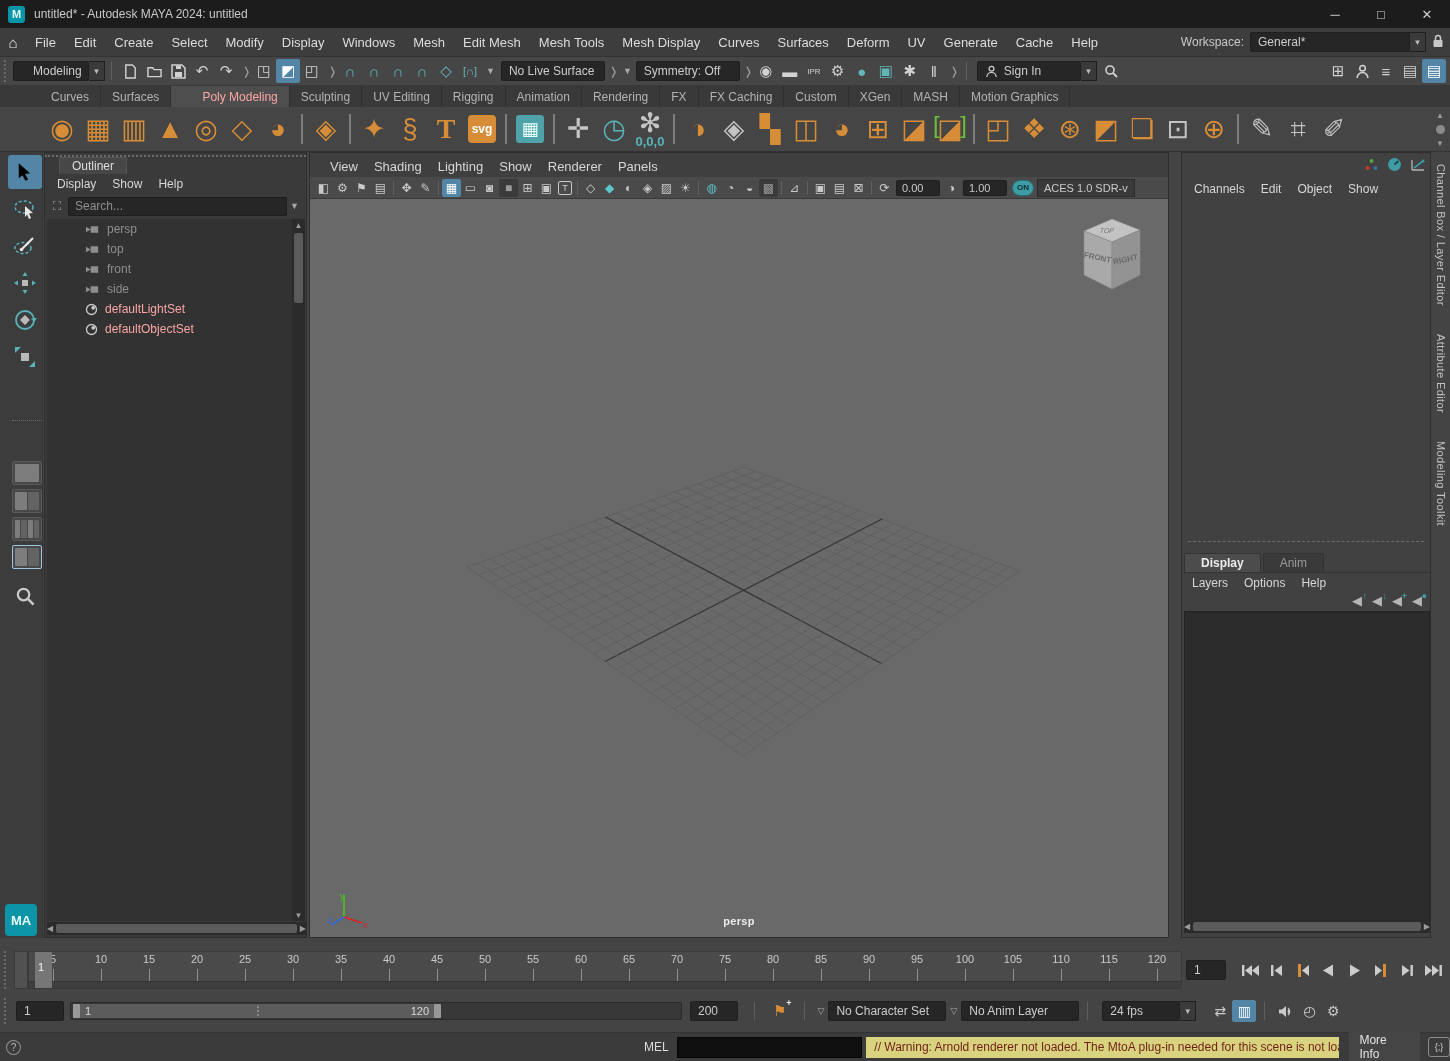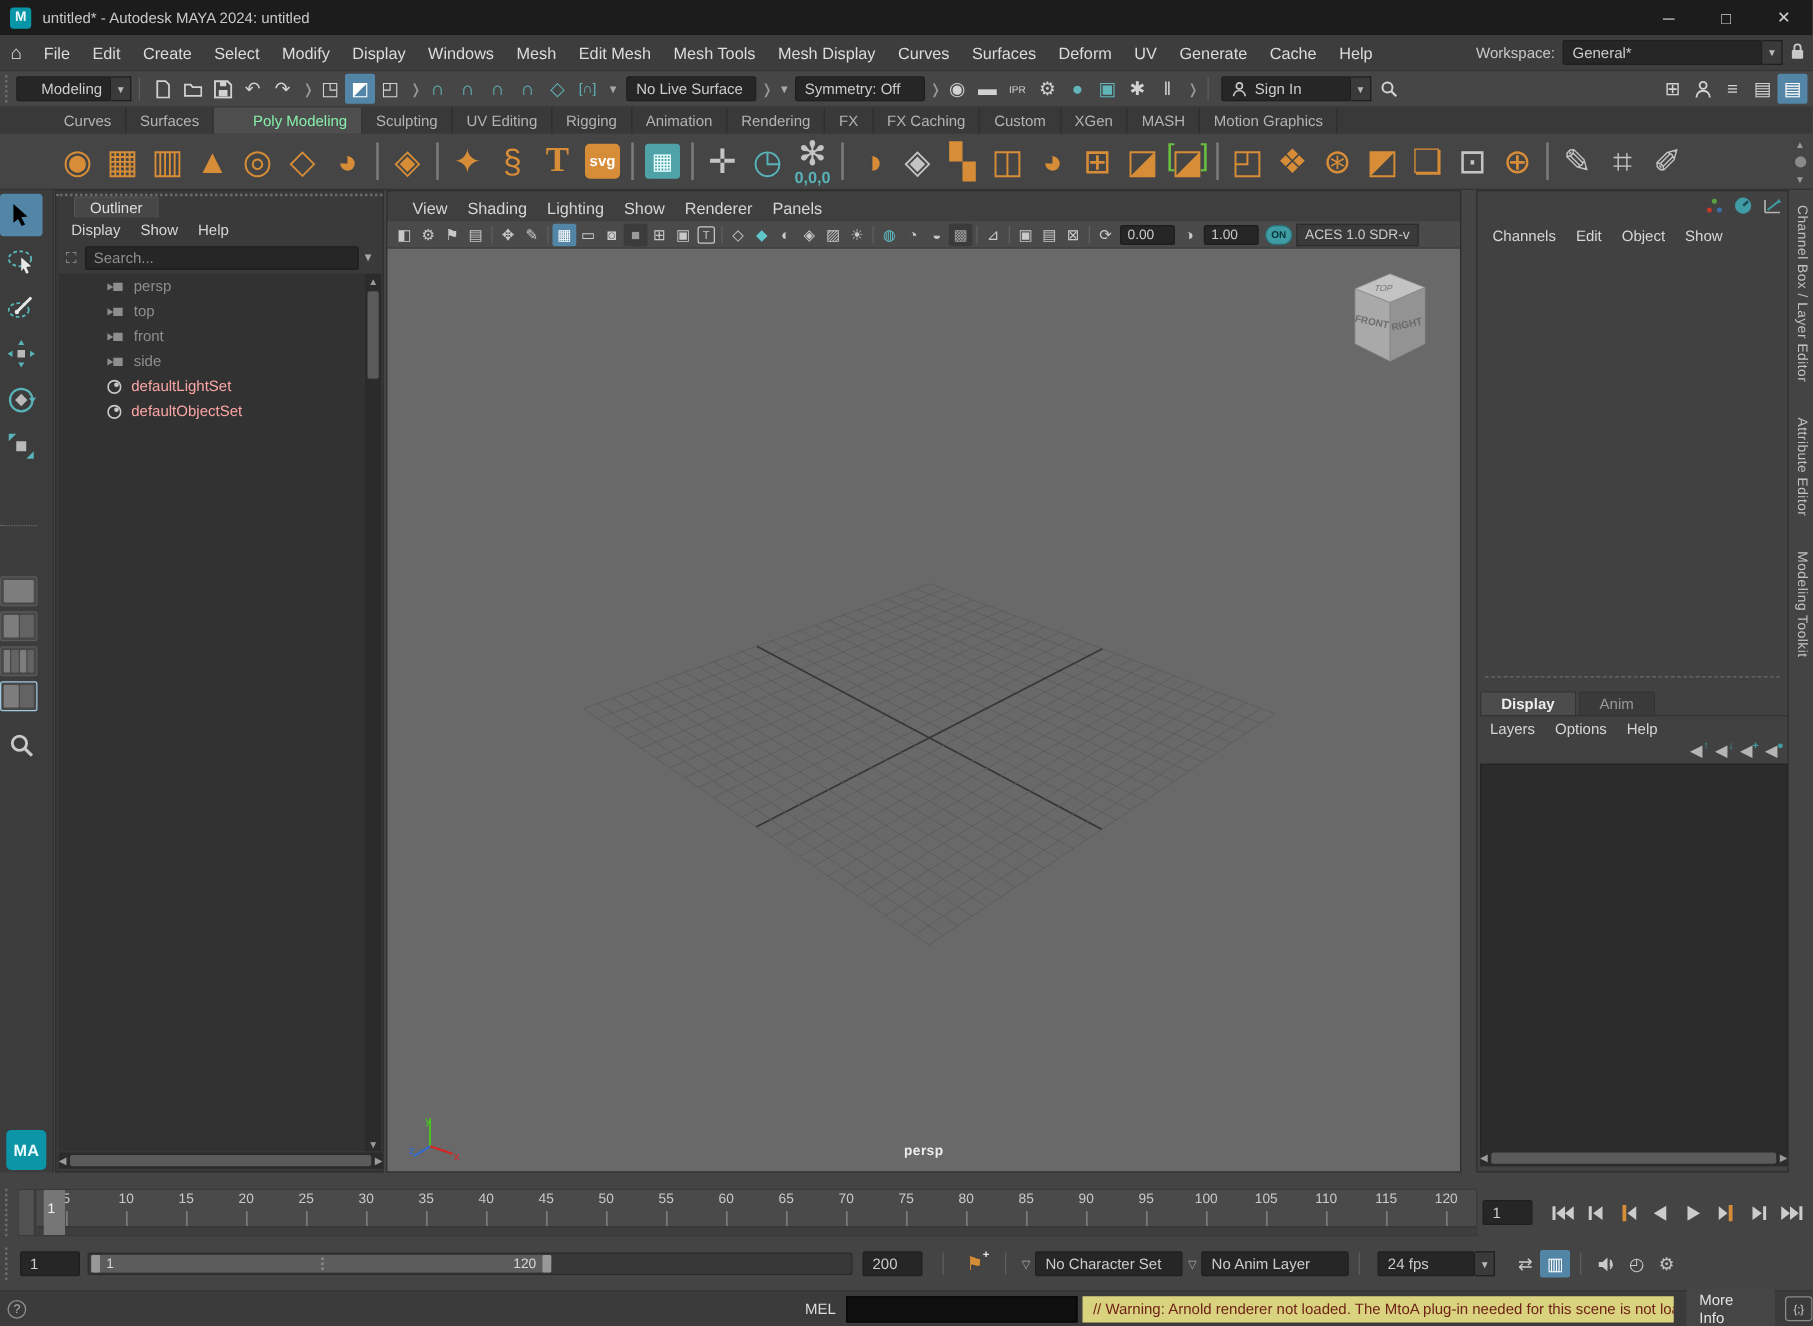--- a/index.html
+++ b/index.html
@@ -29,37 +29,37 @@
   .tb-sep { width:1px; height:18px; background:#5e5e5e; margin:0 6px; }
   .tb-flag { width:6px; height:18px; margin:0 4px; color:#9a9a9a; font-size:11px; display:flex; align-items:center; }
   .tb-icon { width:24px; height:24px; display:flex; align-items:center; justify-content:center; color:#d2d2d2; font-size:15px; border-radius:2px; }
   .tb-icon.teal { color:#62b6ba; }
   .tb-icon.active { background:#5285a6; color:#fff; }
   .tb-icon svg { display:block; }
 
   
   #shelf-tabs { left:0; top:86px; width:1450px; height:21px; background:#393939; display:flex; align-items:flex-end; padding-left:40px; }
   .shelf-tab { padding:0 11px; height:21px; display:flex; align-items:center; color:#b3b3b3; font-size:12px; border-right:1px solid #2e2e2e; }
-  .shelf-tab.active { background:#4e4e4e; color:#86efac;padding-left:31px; }
+  .shelf-tab.active { background:#4e4e4e; color:#fca5a5;padding-left:31px; }
   #shelf-icons { left:0; top:107px; width:1450px; height:45px; background:#454545; display:flex; align-items:center; padding-left:44px; border-bottom:1px solid #333; }
   .shelf-icon { width:36px; height:40px; display:flex; flex-direction:column; align-items:center; justify-content:center; font-size:27px; line-height:1; color:#d78d37; position:relative; }
   .shelf-icon.t { color:#58b3b8; }
   .shelf-icon.g { color:#c4c4c4; }
   .shelf-icon.serif { font-family:"Liberation Serif",serif; font-weight:bold; font-size:28px; }
   .shelf-icon .sub { font-size:13px; color:#58b3b8; font-weight:bold; margin-top:-2px; }
   .shelf-icon.chip span.gl { display:flex; align-items:center; justify-content:center; width:28px; height:28px; background:#d78d37; color:#fff; border-radius:4px; font-size:12px; font-weight:bold; }
   .shelf-icon.chipteal span.gl { display:flex; align-items:center; justify-content:center; width:28px; height:28px; background:#4fa3a8; color:#eaffff; border-radius:3px; font-size:18px; }
   .shelf-icon.brk::before { content:"["; color:#6abf3f; position:absolute; left:1px; top:4px; font-size:24px; }
   .shelf-icon.brk::after { content:"]"; color:#6abf3f; position:absolute; right:1px; top:4px; font-size:24px; }
   .shelf-sep { width:2px; height:30px; background:#7c7c7c; margin:0 5px; }
   #shelf-scroll { position:absolute; right:2px; top:109px; width:16px; height:40px; display:flex; flex-direction:column; align-items:center; justify-content:space-between; color:#bdbdbd; font-size:8px; }
   #shelf-scroll .knob { width:9px; height:9px; border-radius:50%; background:#8a8a8a; }
 
   
-  #toolbox { left:0; top:152px; width:43px; height:786px; background:#3c3c3c; border-right:1px solid #333; display:flex; flex-direction:column; align-items:flex-start; }
+  #toolbox { left:0; top:152px; width:43px; height:786px; background:#3c3c3c; border-right:1px solid #333; display:flex; flex-direction:column; align-items:flex-end; }
   .tool { width:34px; height:34px; margin-top:3px; display:flex; align-items:center; justify-content:center; border-radius:3px; }
   .tool.active { background:#5285a6; }
   .tool svg { display:block; }
   #toolbox-div { width:30px; height:1px; border-top:1px dotted #6a6a6a; margin:46px 0 36px 0; }
   .layout-btn { width:30px; height:24px; margin-top:4px; border:1px solid #5a5a5a; background:#484848; border-radius:2px; display:flex; align-items:center; justify-content:center; gap:1px; padding:2px; }
   .layout-btn .cell { background:#7d7d7d; flex:1; height:100%; border-radius:1px; }
   .layout-btn .cell.sub { background:#636363; }
   .layout-btn.current { border-color:#9ec7e0; }
   #avatar { position:absolute; left:5px; top:752px; width:32px; height:32px; background:#0b95a7; border-radius:4px; color:#eafcff; display:flex; align-items:center; justify-content:center; font-weight:bold; font-size:13px; }
   #toolbox-zoom { margin-top:10px; }

